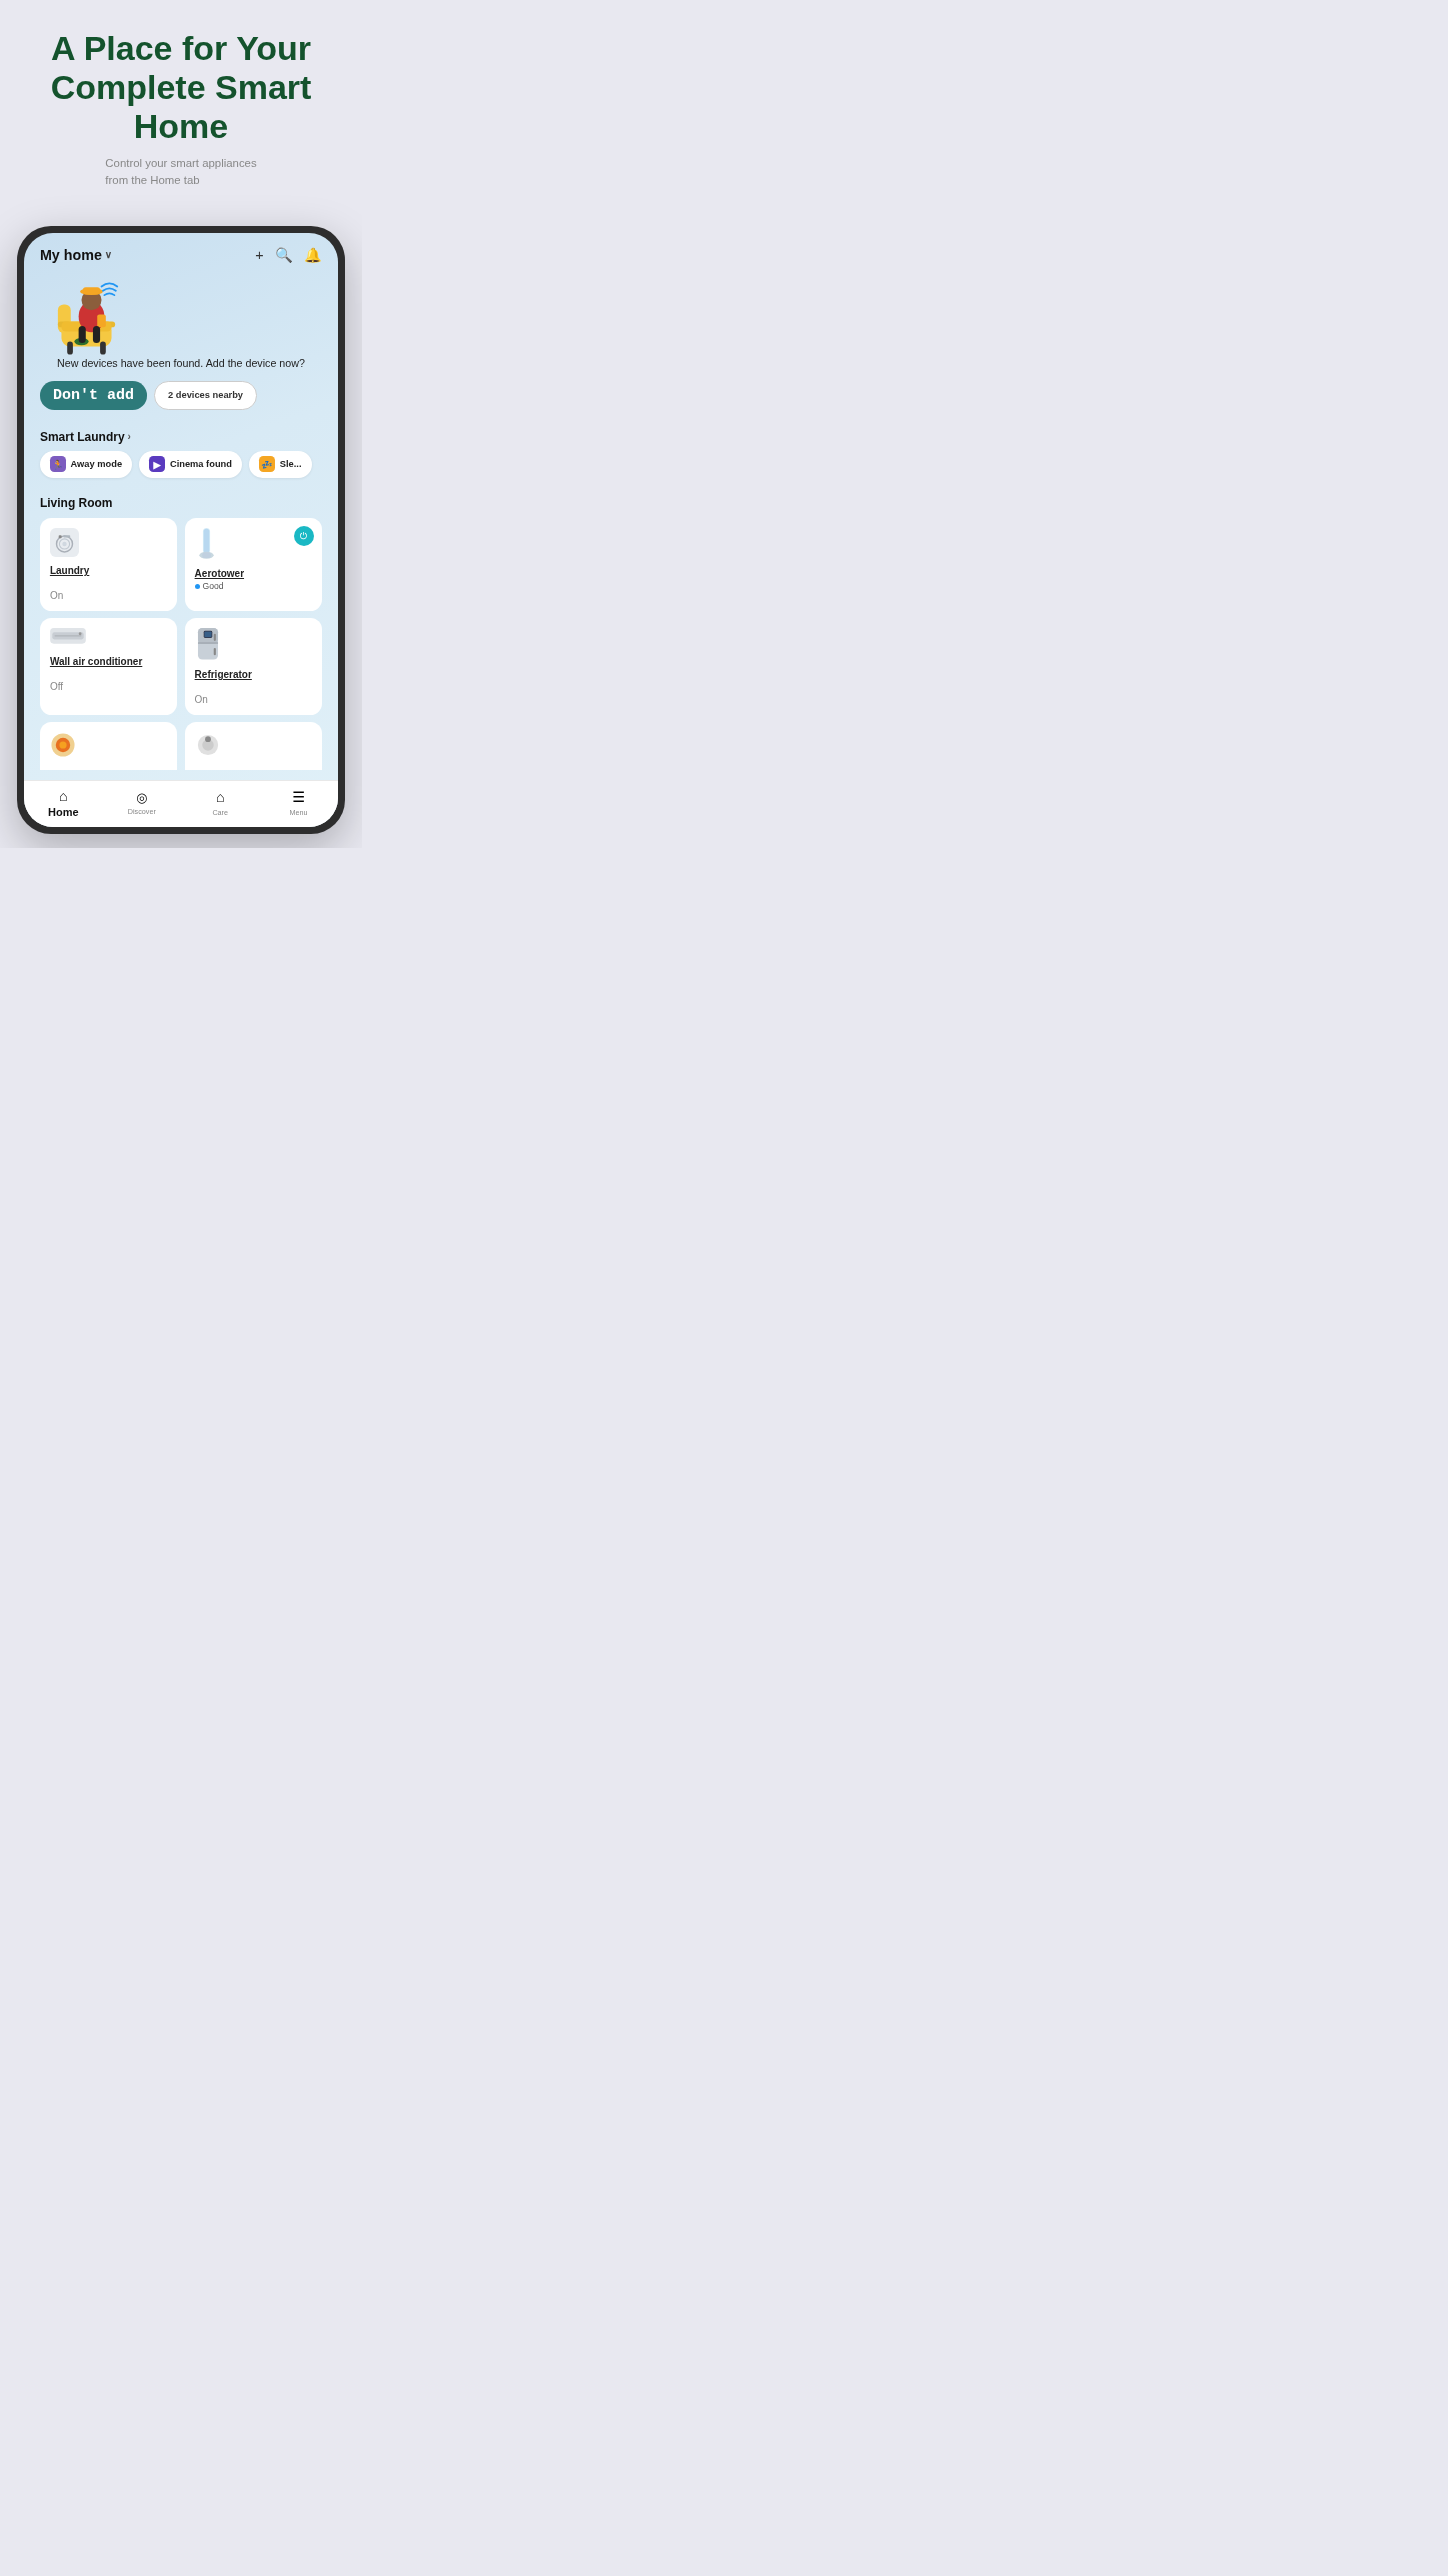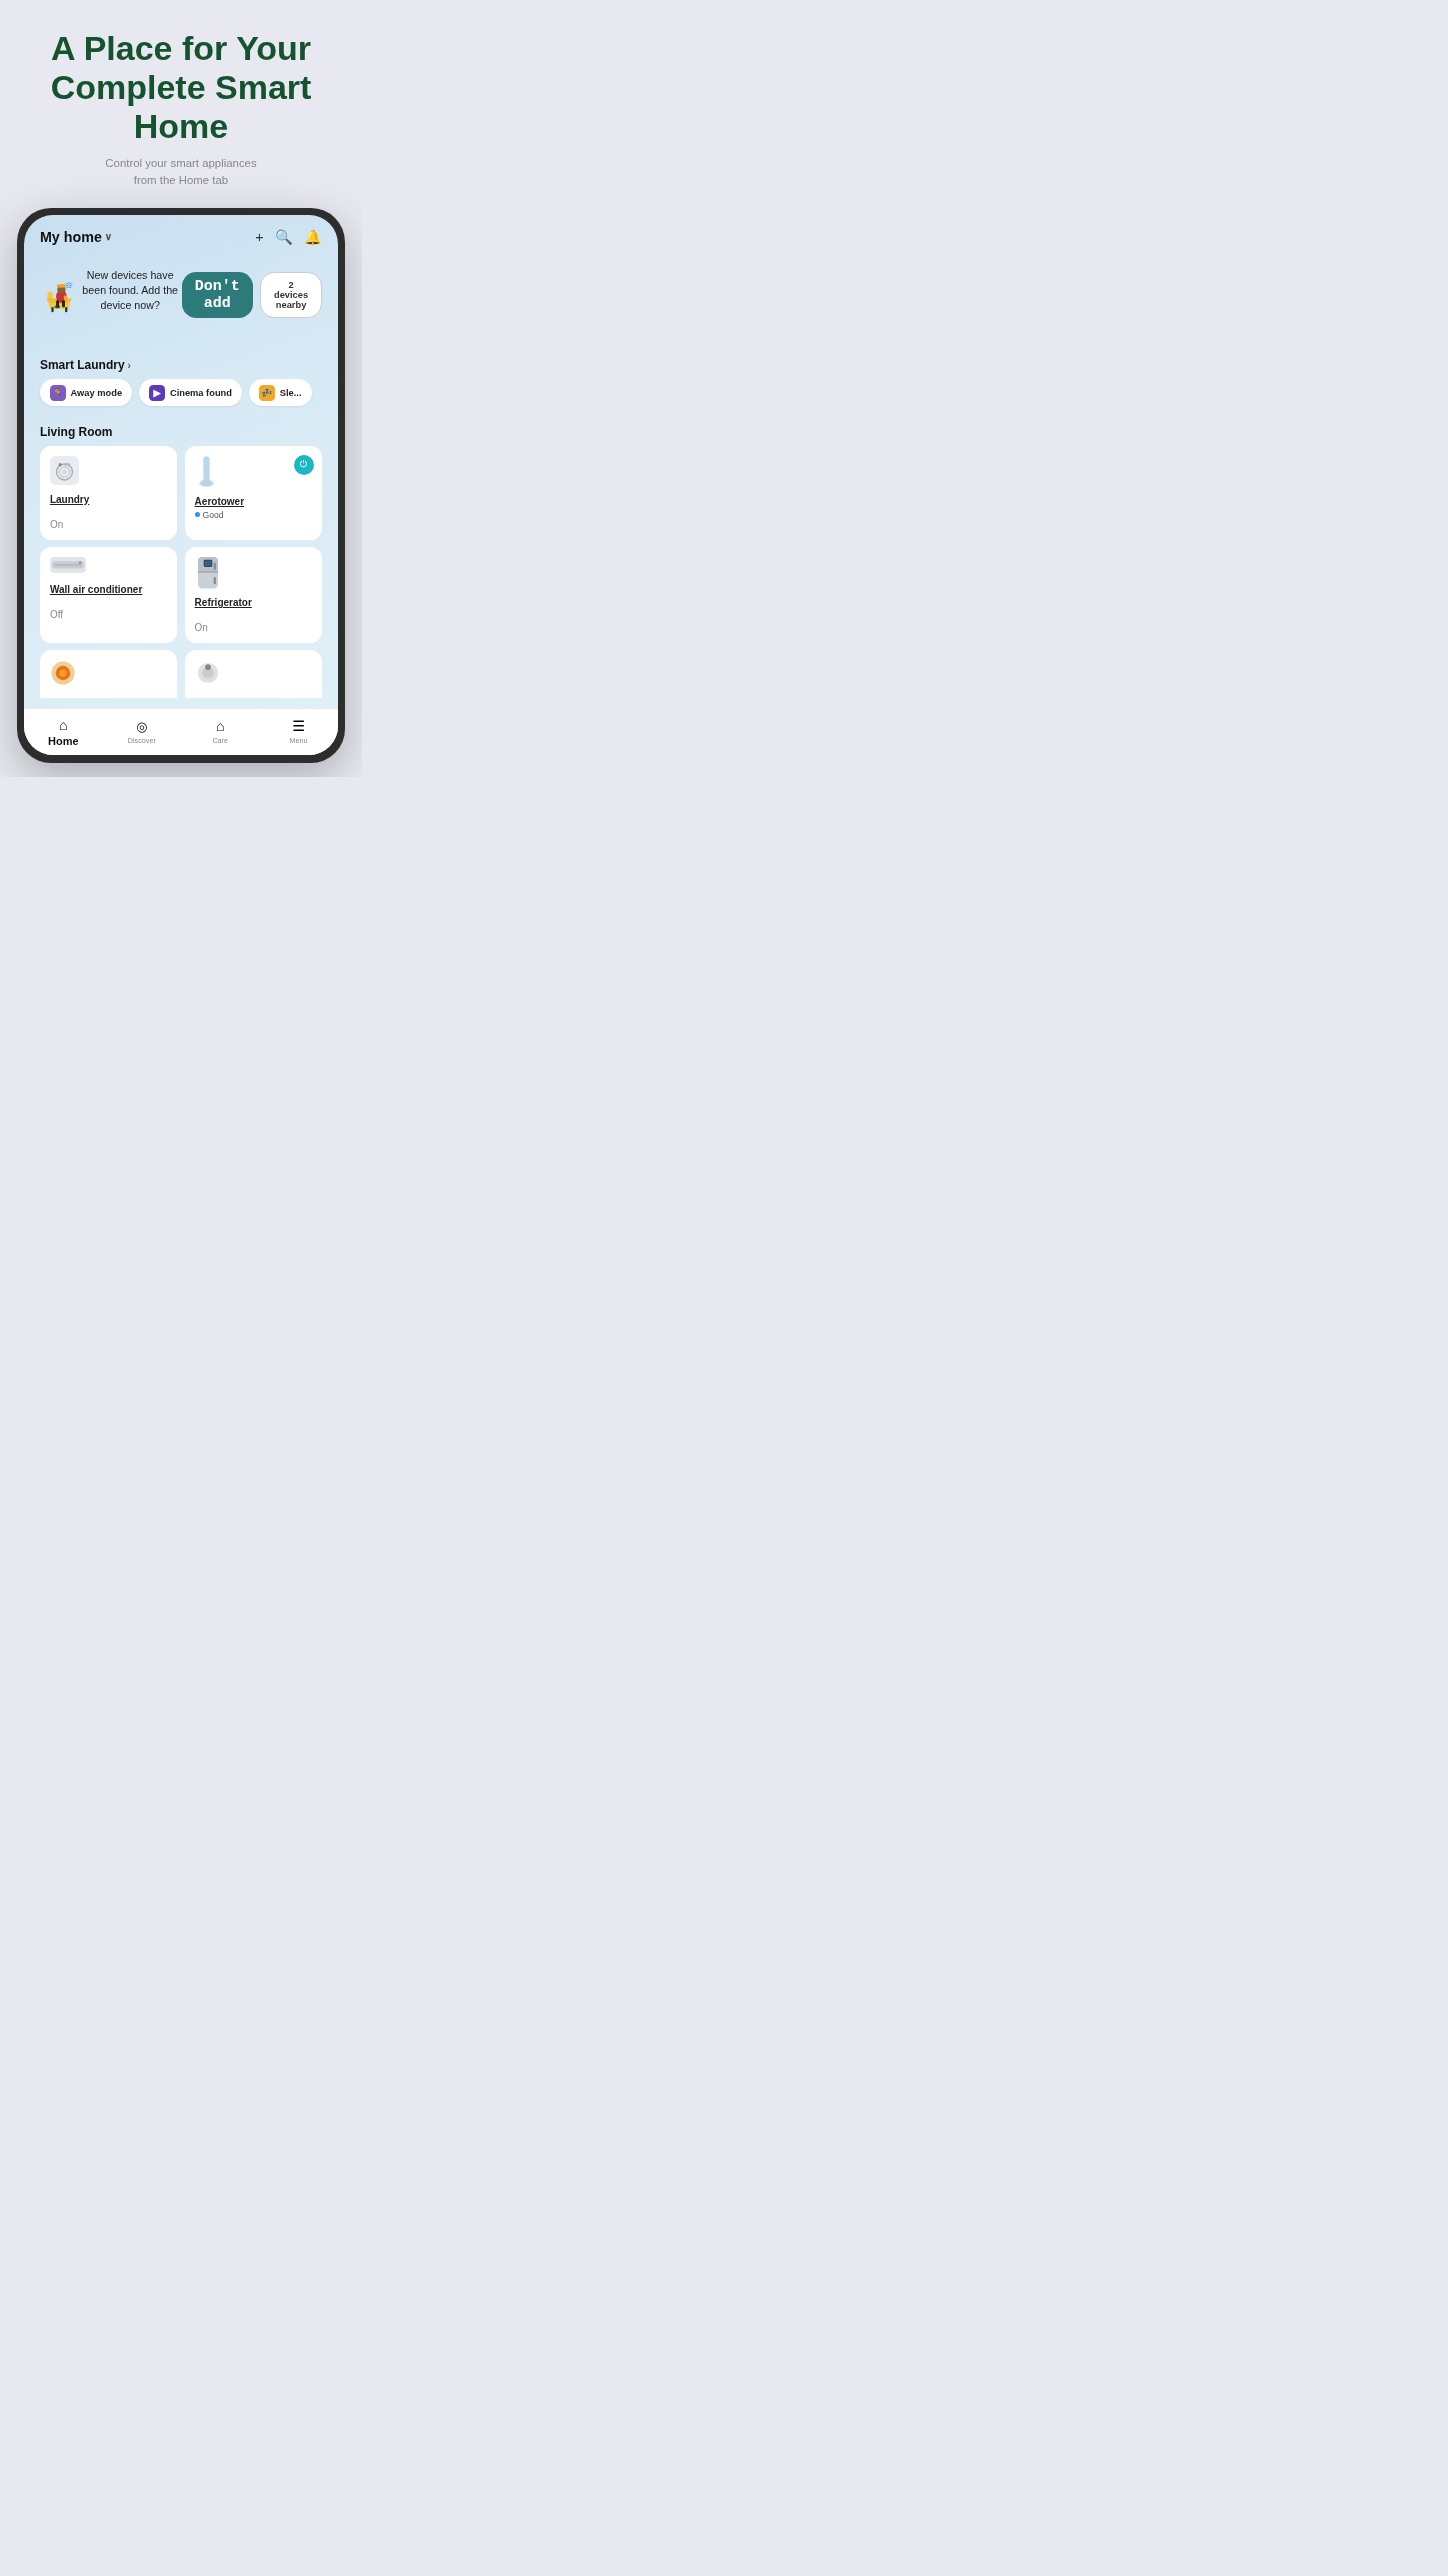--- a/index.html
+++ b/index.html
@@ -20,23 +20,22 @@
       font-weight: 800;
       text-align: center;
       color: #14532d;
       line-height: 1.15;
       margin-bottom: 9px;
     }
 
     .subheadline {
       font-size: 11.4px;
       color: #888;
-      text-align: center;
       line-height: 1.5;
-      margin-bottom: 18px;
+      margin-bottom: 36px;
     }
 
     .phone-frame {
       width: 328px;
       background: #2d2d2d;
       border-radius: 34px;
       padding: 7.2px;
       box-shadow: 0 14.3px 43px rgba(0,0,0,0.25);
       position: relative;
     }
@@ -76,22 +75,21 @@
     }
 
     .header-icon {
       font-size: 14.3px;
       color: #333;
       cursor: pointer;
     }
 
     .hero-section {
       display: flex;
-      flex-direction: row;
-      align-items: center;
+      flex-direction: column;
       padding: 0 15.7px 11.4px;
     }
 
     .hero-text {
       font-size: 10.7px;
       text-align: center;
       color: #222;
       line-height: 1.4;
       margin-bottom: 10px;
       font-weight: 500;

